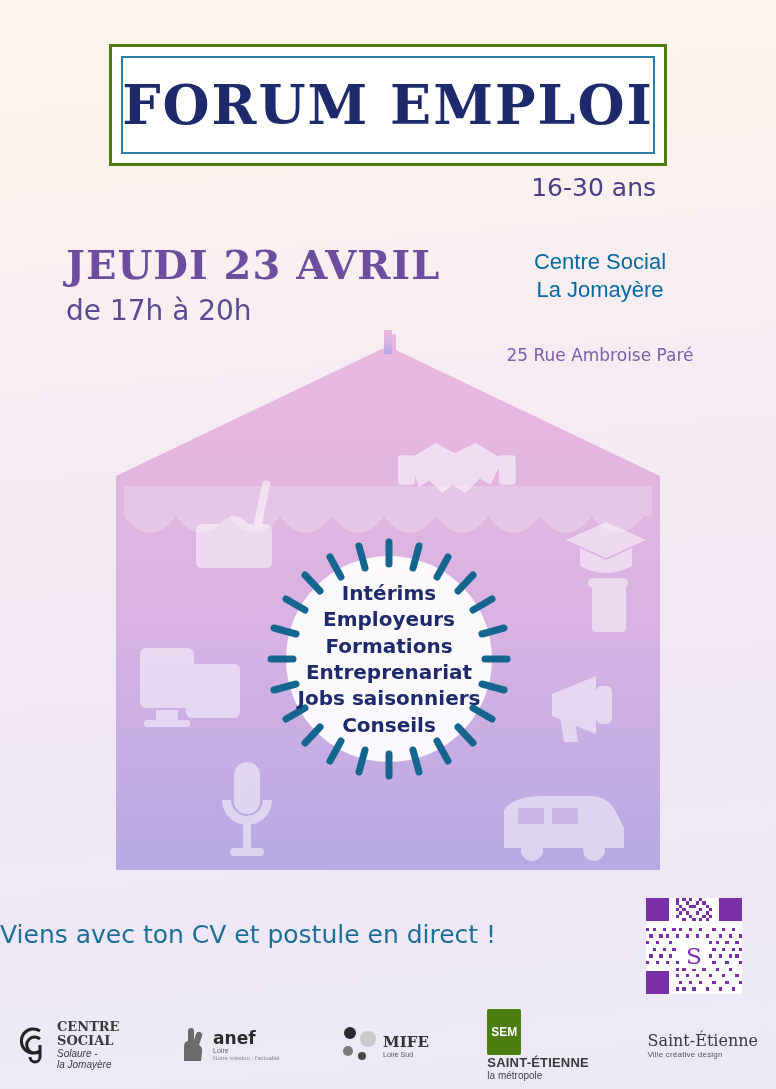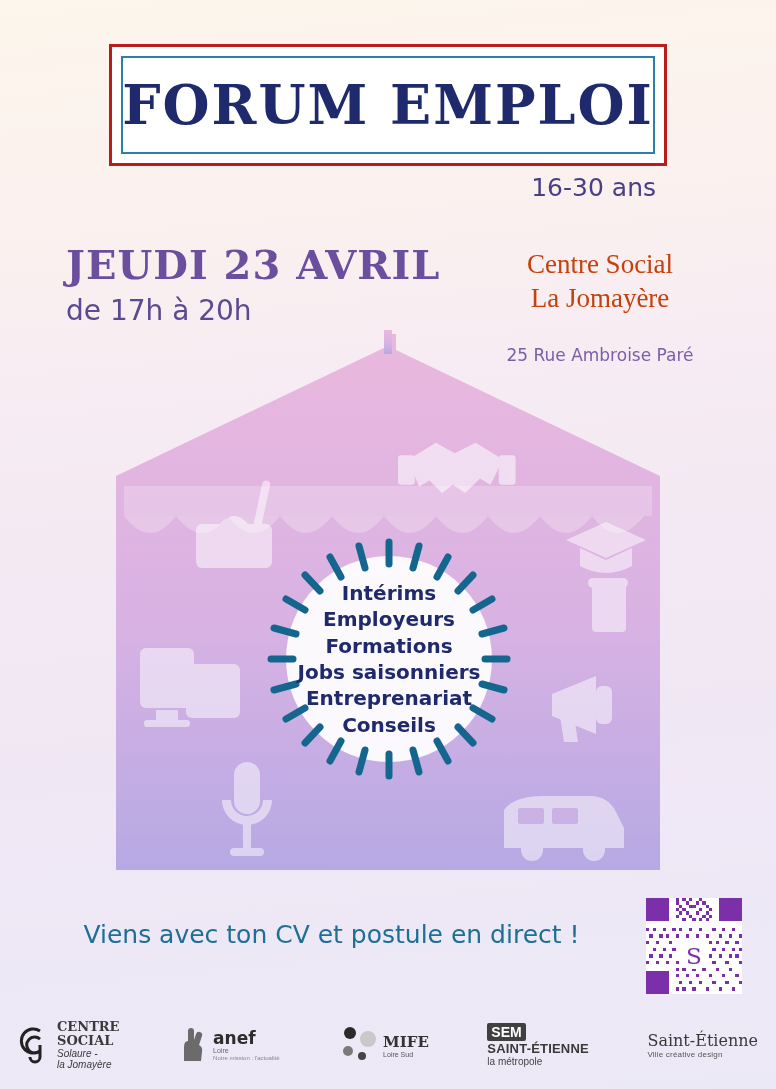--- a/index.html
+++ b/index.html
@@ -17,21 +17,21 @@
       #f3e9f3 50%,
       #f0e7f4 66%,
       #eee8f6 82%,
       #ece9f7 100%);
   }
   
   .title-frame {
     position: absolute;
     left: 109px; top: 44px;
     width: 558px; height: 122px;
-    border: 3px solid #b91c1c;
+    border: 3px solid #4d7c0f;
     background: #ffffff;
     display: flex; align-items: center; justify-content: center;
   }
   .title-frame::before {
     content: "";
     position: absolute;
     left: 9px; top: 9px; right: 9px; bottom: 9px;
     border: 2px solid #2b7fa8;
     pointer-events: none;
   }
@@ -66,24 +66,24 @@
     font-size: 28px;
     color: #5a4a91;
     font-family: "DejaVu Sans", sans-serif;
     text-align: center;
   }
   .venue {
     position: absolute;
     left: 470px; top: 248px;
     width: 260px;
     text-align: center;
-    font-size: 27px;
+    font-size: 22px;
     line-height: 1.25;
-    color: #c2410c;
-    font-family: Liberation Serif, serif;
+    color: #0369a1;
+    font-family: Liberation Sans, sans-serif;
   }
   .venue-address {
     position: absolute;
     left: 470px; top: 345px;
     width: 260px;
     text-align: center;
     font-size: 17px;
     color: #7b5ea8;
     font-family: "DejaVu Sans", sans-serif;
   }
@@ -110,25 +110,23 @@
     font-weight: bold;
     font-size: 20px;
     font-family: "DejaVu Sans", sans-serif;
     line-height: 1.22;
   }
   
   .tagline {
     position: absolute;
     left: 0; top: 920px;
     width: 648px;
-    text-align: center;
     font-size: 25px;
     color: #1d6f96;
     font-family: "DejaVu Sans", sans-serif;
-    padding-left: 15px;
   }
   
   .qr {
     position: absolute;
     right: 34px; top: 898px;
     width: 96px; height: 96px;
   }
   
   .logos {
     position: absolute;
@@ -143,22 +141,22 @@
   .logo {
     display: flex;
     align-items: center;
     gap: 5px;
     color: #3a3a3a;
   }
   .logo-txt { font-size: 9px; line-height: 1.1; }
   .logo-cs .big { font-family: "DejaVu Serif", serif; font-weight: bold; font-size: 13px; line-height: 1.05; }
   .logo-cs .ital { font-style: italic; font-size: 10px; line-height: 1.1; }
   .sem-box {
-    background: #404040; color: #fff; font-size: 14px; font-weight: bold;
-    padding: 1px 4px; border-radius: 2px; display: inline-block;
+    background: #4d7c0f; color: #fff; font-size: 12px; font-weight: bold;
+    padding: 16px 4px; border-radius: 2px; display: inline-block;
   }
   .stet .top { font-weight: bold; font-size: 13px; letter-spacing: .2px; }
   .stet .bot { font-size: 10px; color: #444; }
   .sted .top { font-family: "DejaVu Serif", serif; font-size: 16px; }
   .sted .bot { font-size: 8px; color: #555; letter-spacing: .2px; }
   .mife .t { font-family: "DejaVu Serif", serif; font-weight: bold; font-size: 15px; color: #333; }
   .mife .s { font-size: 7px; color: #555; }
   .anef .t { font-family: "DejaVu Sans", sans-serif; font-size: 17px; color: #2d2d2d; font-weight: bold; }
   .anef .s { font-size: 7px; color: #666; }
   .anef .s2 { font-size: 6px; color: #888; }
@@ -281,22 +279,22 @@
       <line x1="28" y1="71" x2="47" y2="82"></line>
       <line x1="47" y1="47" x2="62" y2="63"></line>
       <line x1="72" y1="29" x2="83" y2="49"></line>
       <line x1="101" y1="18" x2="107" y2="40"></line>
     </g>
   </svg>
   <div class="badge-text">
     <div>Intérims</div>
     <div>Employeurs</div>
     <div>Formations</div>
+    <div>Entreprenariat</div>
     <div>Jobs saisonniers</div>
-    <div>Entreprenariat</div>
     <div>Conseils</div>
   </div>
 </div>
 
 <div class="tagline">Viens avec ton CV et postule en direct !</div>
 
 <div class="qr">
   <svg width="96" height="96" viewBox="0 0 29 29" shape-rendering="crispEdges" aria-hidden="true">
     <rect width="29" height="29" fill="#ffffff"></rect>
     <g fill="#7b2fa8">

